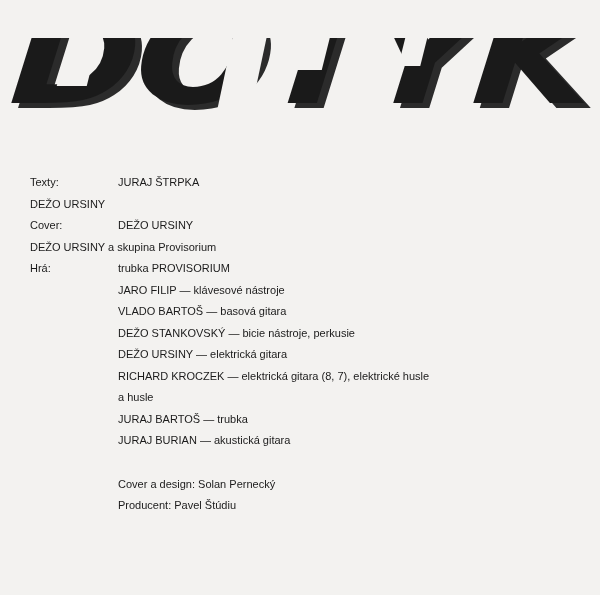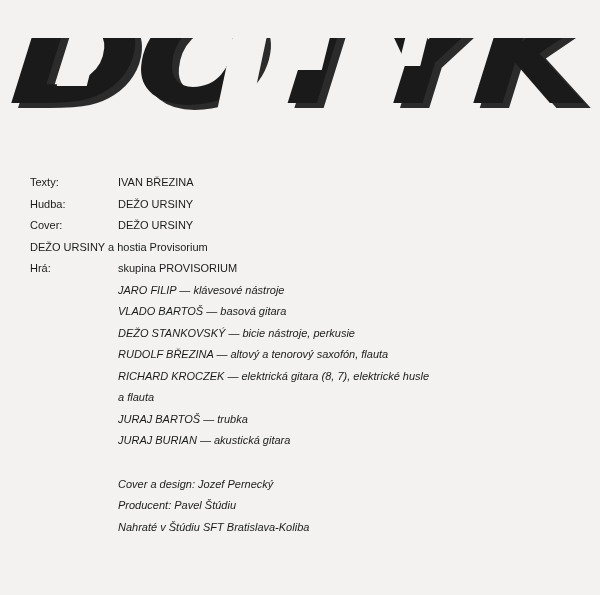--- a/index.html
+++ b/index.html
@@ -92,21 +92,20 @@
   }
   .value {
     flex: 1 1 auto;
   }
   .indent {
     padding-left: 88px;
   }
   .spacer-md { height: 22px; }
   .sub {
     white-space: nowrap;
-    font-style: italic;
   }
 </style>
 </head>
 <body>
 
 <div class="page">
 
   <div class="logo-area">
     <div class="logo-text">DOTYKY</div>
     <div class="mask mask-top"></div>
@@ -114,51 +113,49 @@
     <div class="mask mask-gap1"></div>
     <div class="mask mask-notch-a"></div>
     <div class="mask mask-notch-b"></div>
     <div class="mask mask-notch-c"></div>
   </div>
 
   <div class="credits">
 
     <div class="row">
       <div class="label">Texty:</div>
-      <div class="value">IVAN BŘEZINA</div>
+      <div class="value">JURAJ ŠTRPKA</div>
     </div>
     <div class="row">
-      <div class="label">Hudba:</div>
       <div class="value">DEŽO URSINY</div>
     </div>
     <div class="row">
       <div class="label">Cover:</div>
       <div class="value">DEŽO URSINY</div>
     </div>
     <div class="row">
-      <div class="value">DEŽO URSINY a hostia Provisorium</div>
+      <div class="value">DEŽO URSINY a skupina Provisorium</div>
     </div>
     <div class="row">
       <div class="label">Hrá:</div>
-      <div class="value">skupina  PROVISORIUM</div>
+      <div class="value">trubka  PROVISORIUM</div>
     </div>
 
     <div class="indent">
       <div class="sub">JARO FILIP — klávesové nástroje</div>
       <div class="sub">VLADO BARTOŠ — basová gitara</div>
       <div class="sub">DEŽO STANKOVSKÝ — bicie nástroje, perkusie</div>
-      <div class="sub">RUDOLF BŘEZINA — altový a tenorový saxofón, flauta</div>
+      <div class="sub">DEŽO URSINY — elektrická gitara</div>
       <div class="sub">RICHARD KROCZEK — elektrická gitara (8, 7), elektrické husle</div>
-      <div class="sub">a flauta</div>
+      <div class="sub">a husle</div>
       <div class="sub">JURAJ BARTOŠ — trubka</div>
       <div class="sub">JURAJ BURIAN — akustická gitara</div>
     </div>
 
     <div class="spacer-md"></div>
 
     <div class="indent">
-      <div class="sub">Cover a design: Jozef Pernecký</div>
+      <div class="sub">Cover a design: Solan Pernecký</div>
       <div class="sub">Producent: Pavel Štúdiu</div>
-      <div class="sub">Nahraté v Štúdiu SFT Bratislava-Koliba</div>
     </div>
 
   </div>
 </div>
 
 </body></html>

